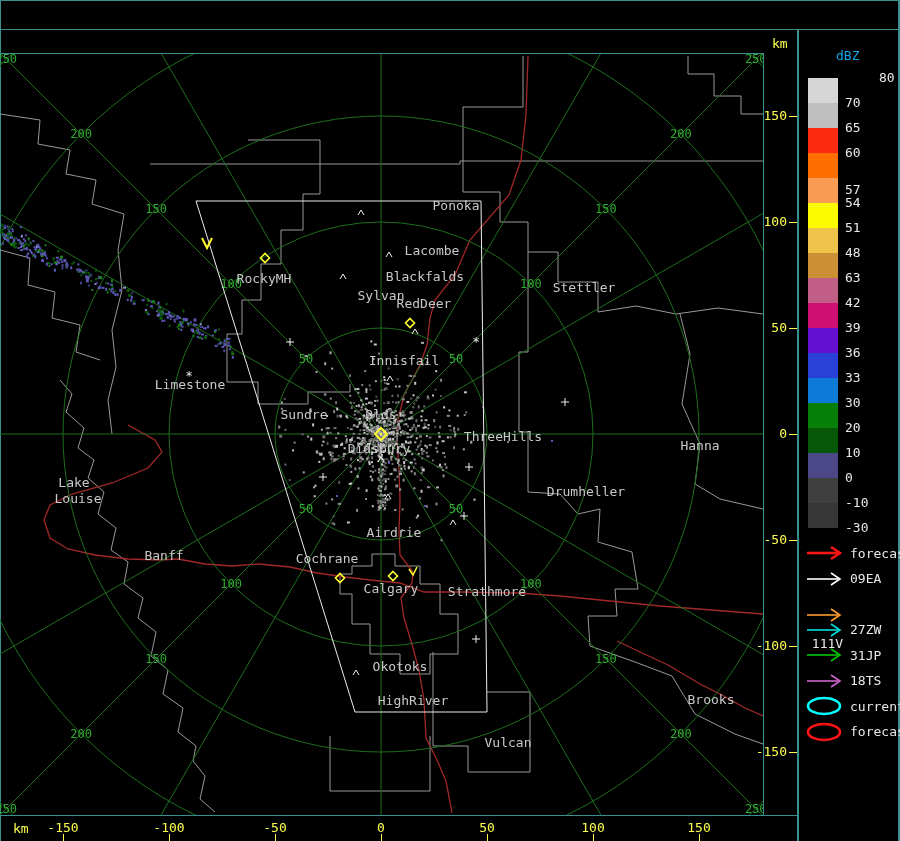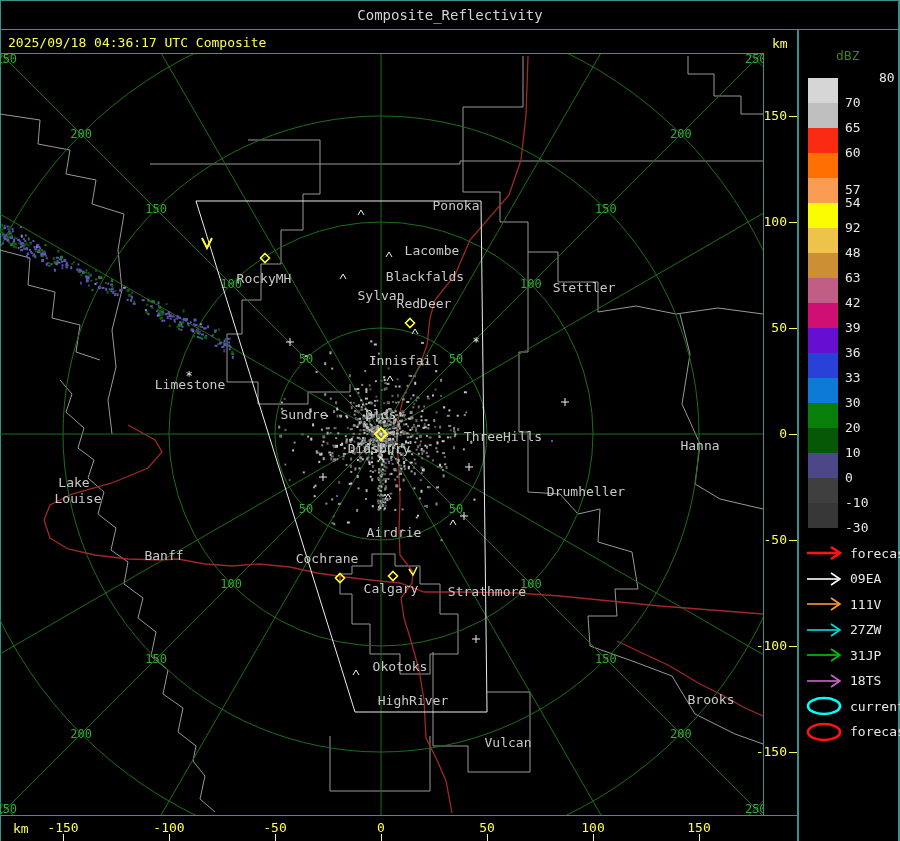--- a/index.html
+++ b/index.html
@@ -6,21 +6,21 @@
   #app{position:relative;width:900px;height:841px;background:#000;overflow:hidden;
        font-family:"DejaVu Sans Mono",monospace;}
   .frame{position:absolute;background:#3a8f8f;}
   .titlebar{position:absolute;left:0;top:1px;width:900px;height:28px;
             display:flex;align-items:center;justify-content:center;}
   .title-text{color:#d2d2d2;font-size:14px;letter-spacing:0px;}
   .stamp{position:absolute;left:8px;top:35px;color:#ffff4f;font-size:13px;}
   .unit{position:absolute;color:#ffff4f;font-size:13px;}
   .axis-label{position:absolute;color:#ffff4f;font-size:13px;}
   .tick{position:absolute;background:#ffff4f;}
-  .cb-title{position:absolute;left:836px;top:48px;color:#4d7c0f;font-size:13px;}
+  .cb-title{position:absolute;left:836px;top:48px;color:#0ea5e9;font-size:13px;}
   .cb-swatch{position:absolute;left:808px;width:30px;height:25px;}
   .cb-label{position:absolute;left:845px;width:40px;color:#e8e8e8;font-size:13px;}
   .lg-row{position:absolute;left:805px;height:20px;display:flex;align-items:center;}
   .lg-icon{width:42px;height:20px;flex:0 0 42px;}
   .lg-label{color:#e8e8e8;font-size:13px;margin-left:3px;}
   #map-canvas{position:absolute;left:0;top:54px;}
   svg text{font-family:"DejaVu Sans Mono",monospace;}
 </style>
 </head>
 <body>
@@ -28,25 +28,21 @@
 
   <div class="frame" style="left:0;top:0;width:900px;height:1px;"></div>
   <div class="frame" style="left:0;top:0;width:1px;height:841px;"></div>
   <div class="frame" style="left:898px;top:0;width:2px;height:841px;"></div>
   <div class="frame" style="left:0;top:29px;width:900px;height:1px;"></div>
   <div class="frame" style="left:0;top:53px;width:764px;height:1px;"></div>
   <div class="frame" style="left:763px;top:53px;width:1px;height:763px;"></div>
   <div class="frame" style="left:0;top:815px;width:798px;height:1px;"></div>
   <div class="frame" style="left:797px;top:30px;width:2px;height:811px;"></div>
 
-  <div class="titlebar">
-    <span class="title-text">Composite_Reflectivity</span>
-  </div>
 
-  <div class="stamp">2025/09/18 04:36:17 UTC Composite</div>
   <div class="unit" style="left:772px;top:36px;">km</div>
   <div class="unit" style="left:13px;top:821px;">km</div>
 
   <svg id="map-canvas" width="763" height="761" viewBox="0 0 763 761">
       <polyline points="150,110 460,110 460,107 763,107" fill="none" stroke="#989898" stroke-width="1"></polyline>
       <polyline points="688,2 688,20 714,20 714,42 741,42 741,60 763,60" fill="none" stroke="#989898" stroke-width="1"></polyline>
       <polyline points="248,86 320,86 320,140 303,140 303,176 281,176 281,210 261,210 261,246 242,246 242,280 227,280 227,328 258,328 258,350 308,350 308,338 350,338 350,330" fill="none" stroke="#989898" stroke-width="1"></polyline>
       <polyline points="463,107 463,138 500,138 500,168 528,168 528,198 558,198 558,228 598,228 598,258 636,252 676,260 718,254 763,260" fill="none" stroke="#989898" stroke-width="1"></polyline>
       <polyline points="528,198 528,298 519,298 519,378 528,378 528,438" fill="none" stroke="#989898" stroke-width="1"></polyline>
       <polyline points="528,438 560,440 578,460 600,455 598,488 632,498 638,535 615,535 617,562 588,562 590,592 635,608 672,622 695,660 735,680 763,690" fill="none" stroke="#989898" stroke-width="1"></polyline>
@@ -1379,21 +1375,21 @@
         <div class="cb-swatch" style="top: 428px; background: rgb(6, 88, 6);"></div>
         <div class="cb-swatch" style="top: 453px; background: rgb(76, 72, 136);"></div>
         <div class="cb-swatch" style="top: 478px; background: rgb(63, 63, 63);"></div>
         <div class="cb-swatch" style="top: 503px; background: rgb(55, 55, 55);"></div>
         <div class="cb-label" style="top: 70px; margin-left: 34px;">80</div>
         <div class="cb-label" style="top: 95px;">70</div>
         <div class="cb-label" style="top: 120px;">65</div>
         <div class="cb-label" style="top: 145px;">60</div>
         <div class="cb-label" style="top: 170px; margin-top: 12px;">57</div>
         <div class="cb-label" style="top: 195px;">54</div>
-        <div class="cb-label" style="top: 220px;">92</div>
+        <div class="cb-label" style="top: 220px;">51</div>
         <div class="cb-label" style="top: 245px;">48</div>
         <div class="cb-label" style="top: 270px;">63</div>
         <div class="cb-label" style="top: 295px;">42</div>
         <div class="cb-label" style="top: 320px;">39</div>
         <div class="cb-label" style="top: 345px;">36</div>
         <div class="cb-label" style="top: 370px;">33</div>
         <div class="cb-label" style="top: 395px;">30</div>
         <div class="cb-label" style="top: 420px;">20</div>
         <div class="cb-label" style="top: 445px;">10</div>
         <div class="cb-label" style="top: 470px;">0</div>
@@ -1408,21 +1404,21 @@
           </svg>
           <span class="lg-label">forecast</span>
         </div>
         <div class="lg-row" style="top: 568.5px; justify-content: flex-end;">
           <svg class="lg-icon" viewBox="0 0 42 20">
             <line x1="2" y1="10" x2="33" y2="10" stroke="#ffffff" stroke-width="1.6"></line>
             <path d="M26,4 L35,10 L26,16" fill="none" stroke="#ffffff" stroke-width="1.6"></path>
           </svg>
           <span class="lg-label">09EA</span>
         </div>
-        <div class="lg-row" style="top: 594px;">
+        <div class="lg-row" style="top: 594px; flex-direction: column;">
           <svg class="lg-icon" viewBox="0 0 42 20">
             <line x1="2" y1="10" x2="33" y2="10" stroke="#ff9d2e" stroke-width="1.6"></line>
             <path d="M26,4 L35,10 L26,16" fill="none" stroke="#ff9d2e" stroke-width="1.6"></path>
           </svg>
           <span class="lg-label">111V</span>
         </div>
         <div class="lg-row" style="top: 619.5px;">
           <svg class="lg-icon" viewBox="0 0 42 20">
             <line x1="2" y1="10" x2="33" y2="10" stroke="#00e0e0" stroke-width="1.6"></line>
             <path d="M26,4 L35,10 L26,16" fill="none" stroke="#00e0e0" stroke-width="1.6"></path>

